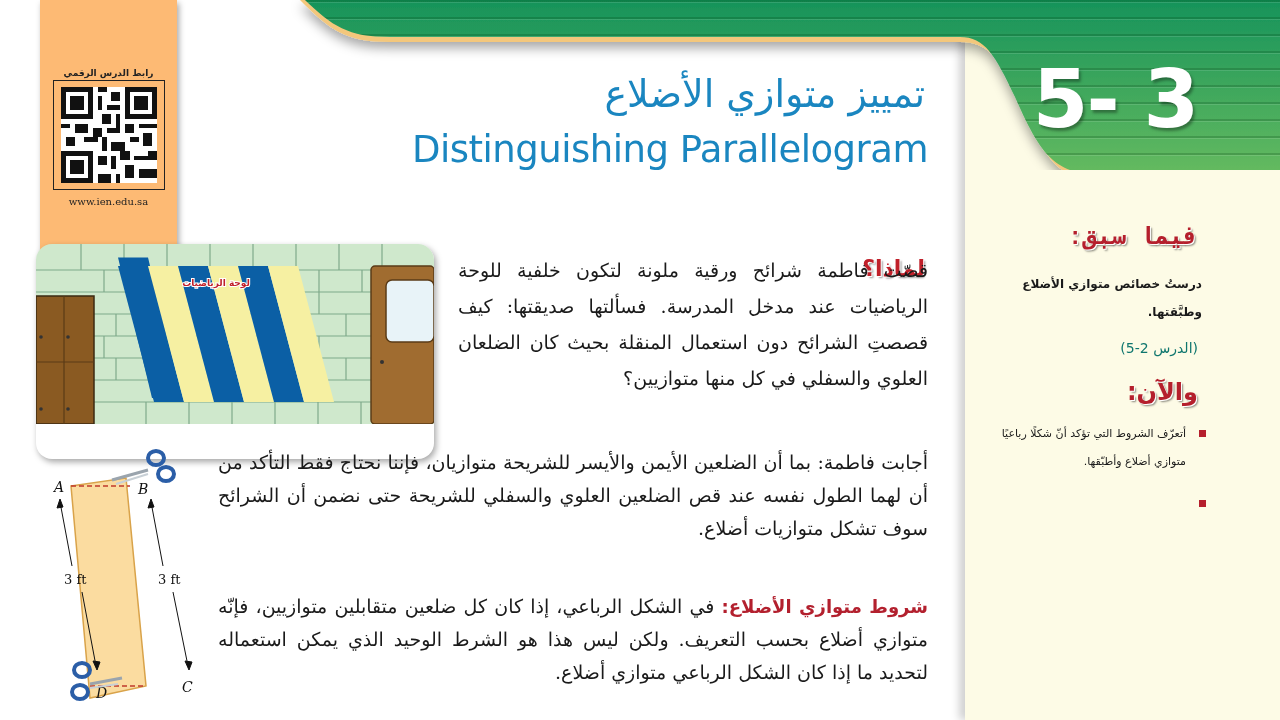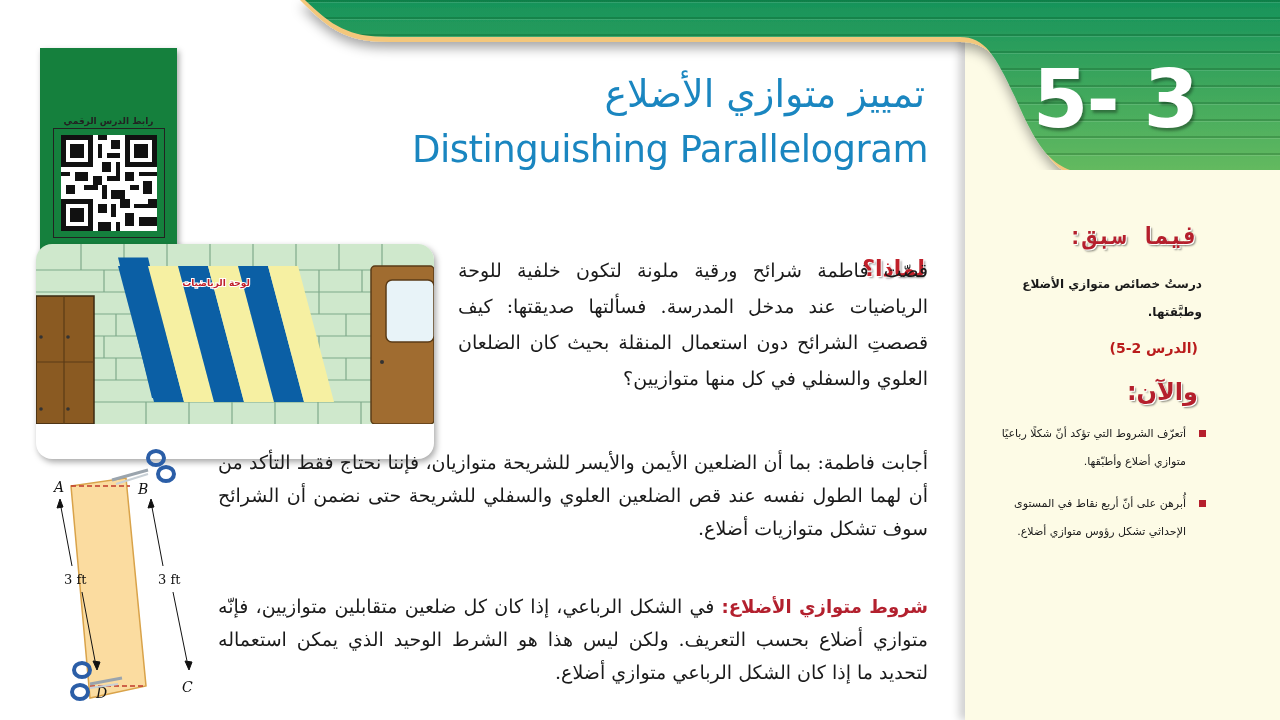--- a/index.html
+++ b/index.html
@@ -23,21 +23,21 @@
     position: absolute; left: 1030px; top: 55px; width: 170px; height: 90px;
     font-family: "DejaVu Sans", sans-serif; font-weight: bold; font-size: 80px;
     color: #ffffff; letter-spacing: -2px; text-align: center; line-height: 90px;
     text-shadow: 2px 3px 3px rgba(0,0,0,0.35);
     direction: ltr;
   }
 
   
   .qr-card {
     position: absolute; left: 40px; top: 0; width: 137px; height: 256px;
-    background: #15803d; box-shadow: 2px 3px 6px rgba(0,0,0,0.35); margin-top: 48px;
+    background: #fdba74; box-shadow: 2px 3px 6px rgba(0,0,0,0.35);
   }
   .qr-label {
     position: absolute; left: 0; top: 68px; width: 137px; text-align: center;
     font-family: "DejaVu Sans", sans-serif; font-size: 9px; font-weight: bold; color: #222;
     direction: rtl;
   }
   .qr-box {
     position: absolute; left: 13px; top: 80px; width: 112px; height: 110px;
     border: 1px solid #222; padding: 6px;
   }
@@ -93,21 +93,21 @@
   }
   .prev-heading { right: 82px; top: 222px; font-family: Liberation Mono, monospace; }
   .now-heading { right: 82px; top: 378px; }
   .side-text {
     position: absolute; font-family: "DejaVu Sans", sans-serif; font-weight: bold; font-size: 12px;
     color: #1a1a1a; direction: rtl; line-height: 28px;
   }
   .prev-text { right: 78px; top: 270px; width: 200px; }
   .prev-ref {
     position: absolute; right: 82px; top: 340px; font-family: "DejaVu Sans", sans-serif;
-    font-size: 14px; font-weight: bold; color: #b91c1c; direction: rtl;
+    font-size: 14px; font-weight: normal; color: #0f766e; direction: rtl;
   }
   .goal-list { position: absolute; right: 72px; top: 420px; width: 220px; list-style: none; direction: rtl; }
   .goal-item { position: relative; padding-right: 22px; margin-bottom: 14px; font-family: "DejaVu Sans", sans-serif; font-weight: normal; font-size: 11px; line-height: 28px; color: #1a1a1a; }
   .goal-bullet { position: absolute; right: 2px; top: 10px; width: 7px; height: 7px; background: #b51f2c; }
 </style>
 </head>
 <body>
 
 <div class="sidebar"></div>
 
@@ -303,15 +303,14 @@
 <div class="prev-ref">(الدرس 2-5)</div>
 
 <div class="side-heading now-heading">والآن:</div>
 <ul class="goal-list">
   <li class="goal-item">
     <span class="goal-bullet"></span>
     <span>أتعرّف الشروط التي تؤكد أنّ شكلًا رباعيًا متوازي أضلاع وأطبّقها.</span>
   </li>
   <li class="goal-item">
     <span class="goal-bullet"></span>
-    <span>أُبرهن على أنّ أربع نقاط في المستوى الإحداثي تشكل رؤوس متوازي أضلاع.</span>
   </li>
 </ul>
 
 </body></html>

